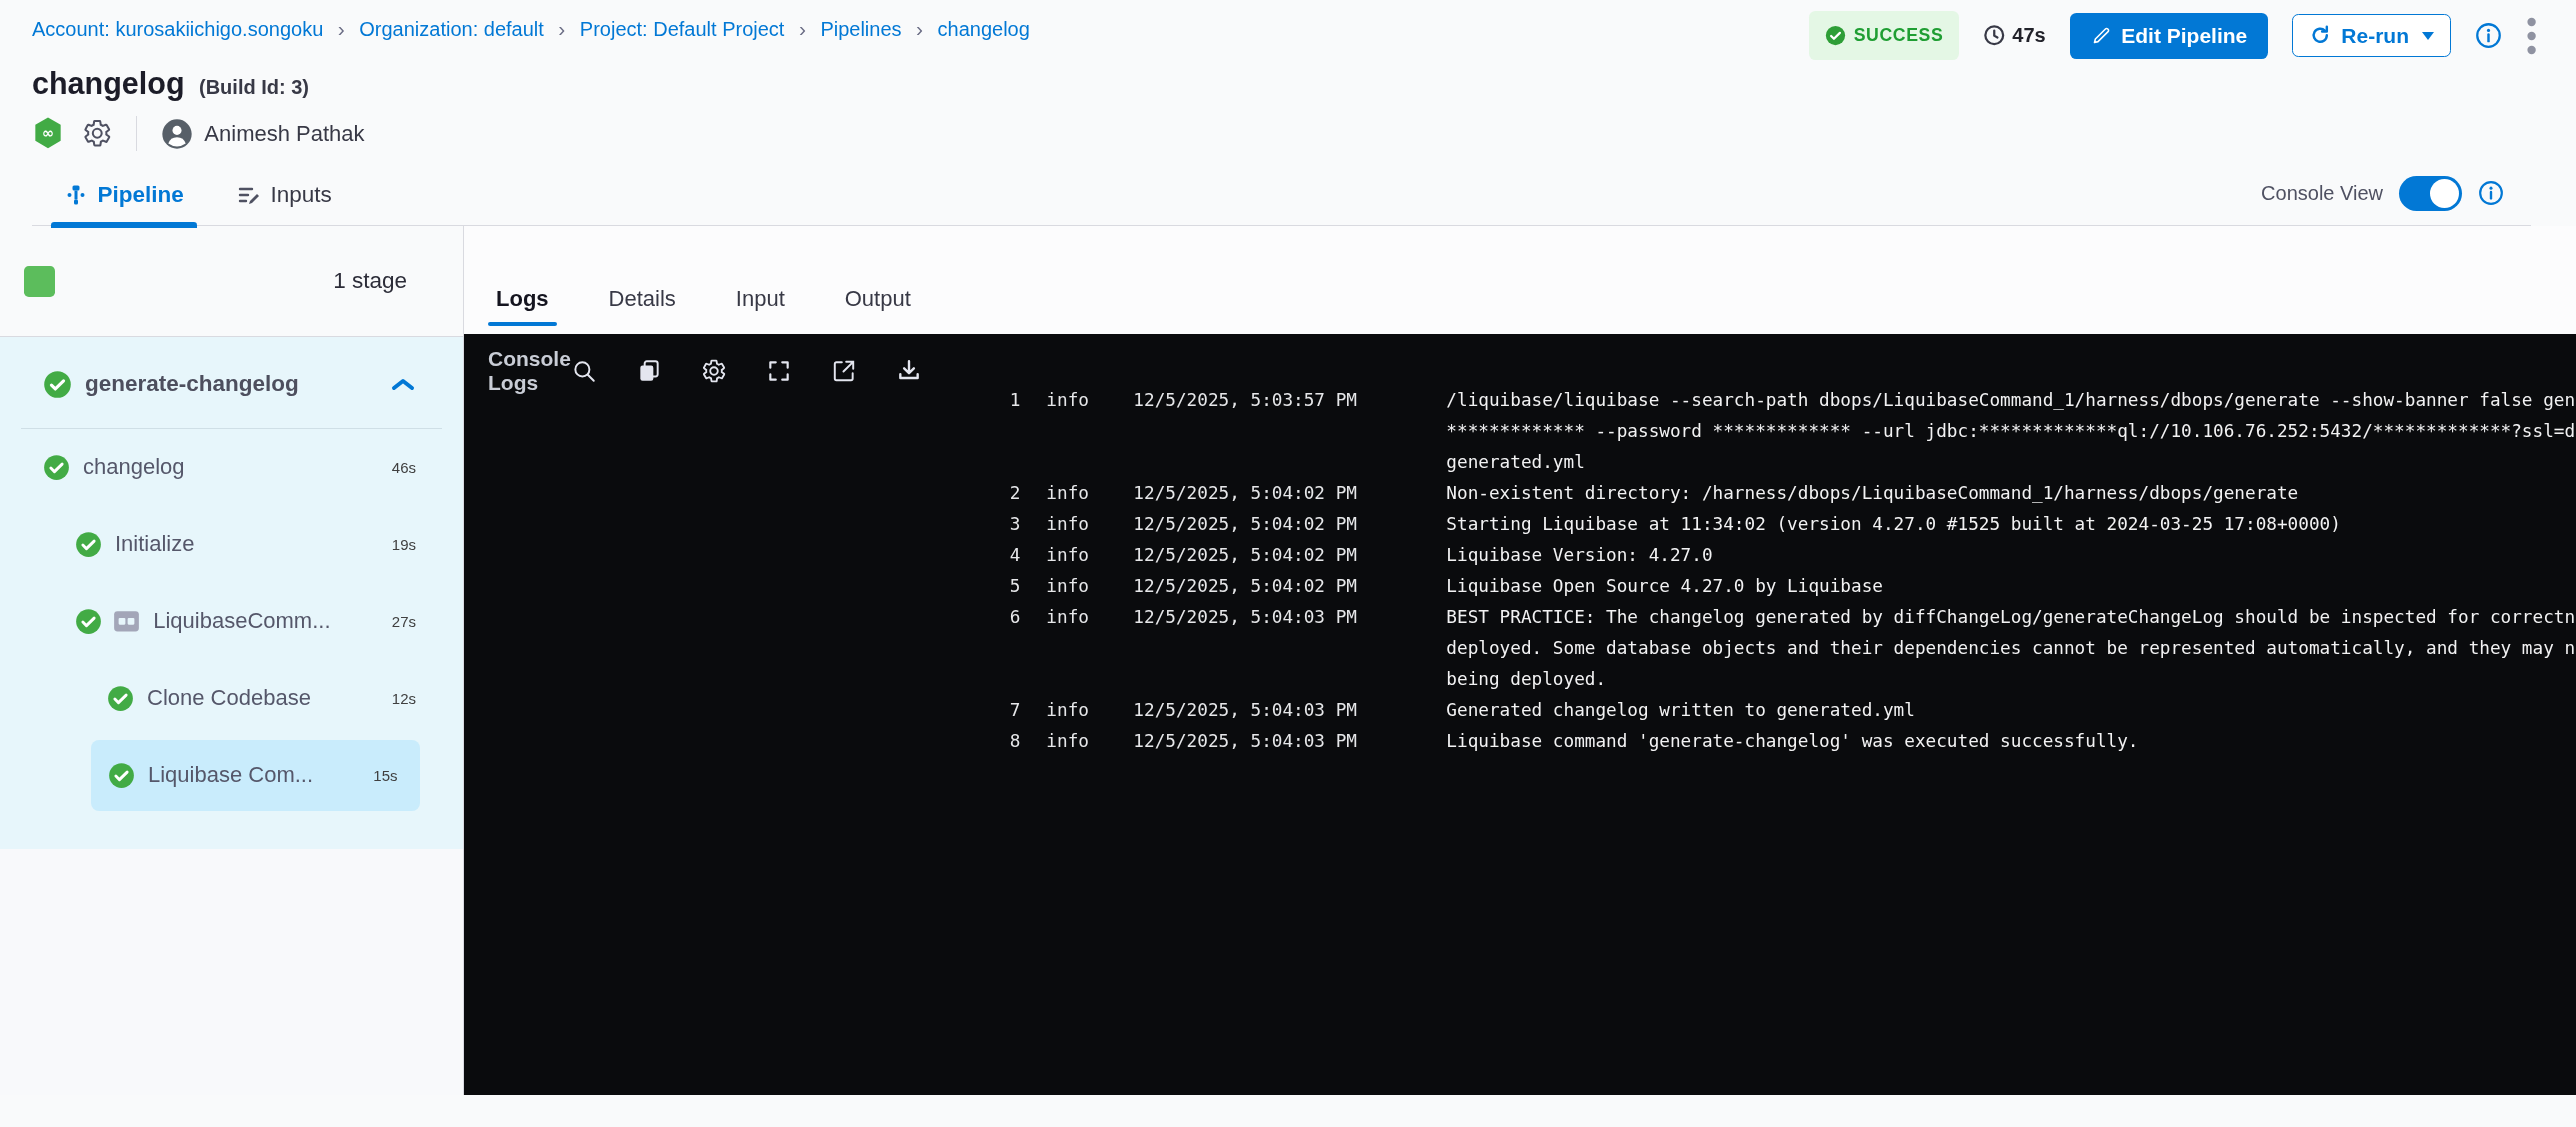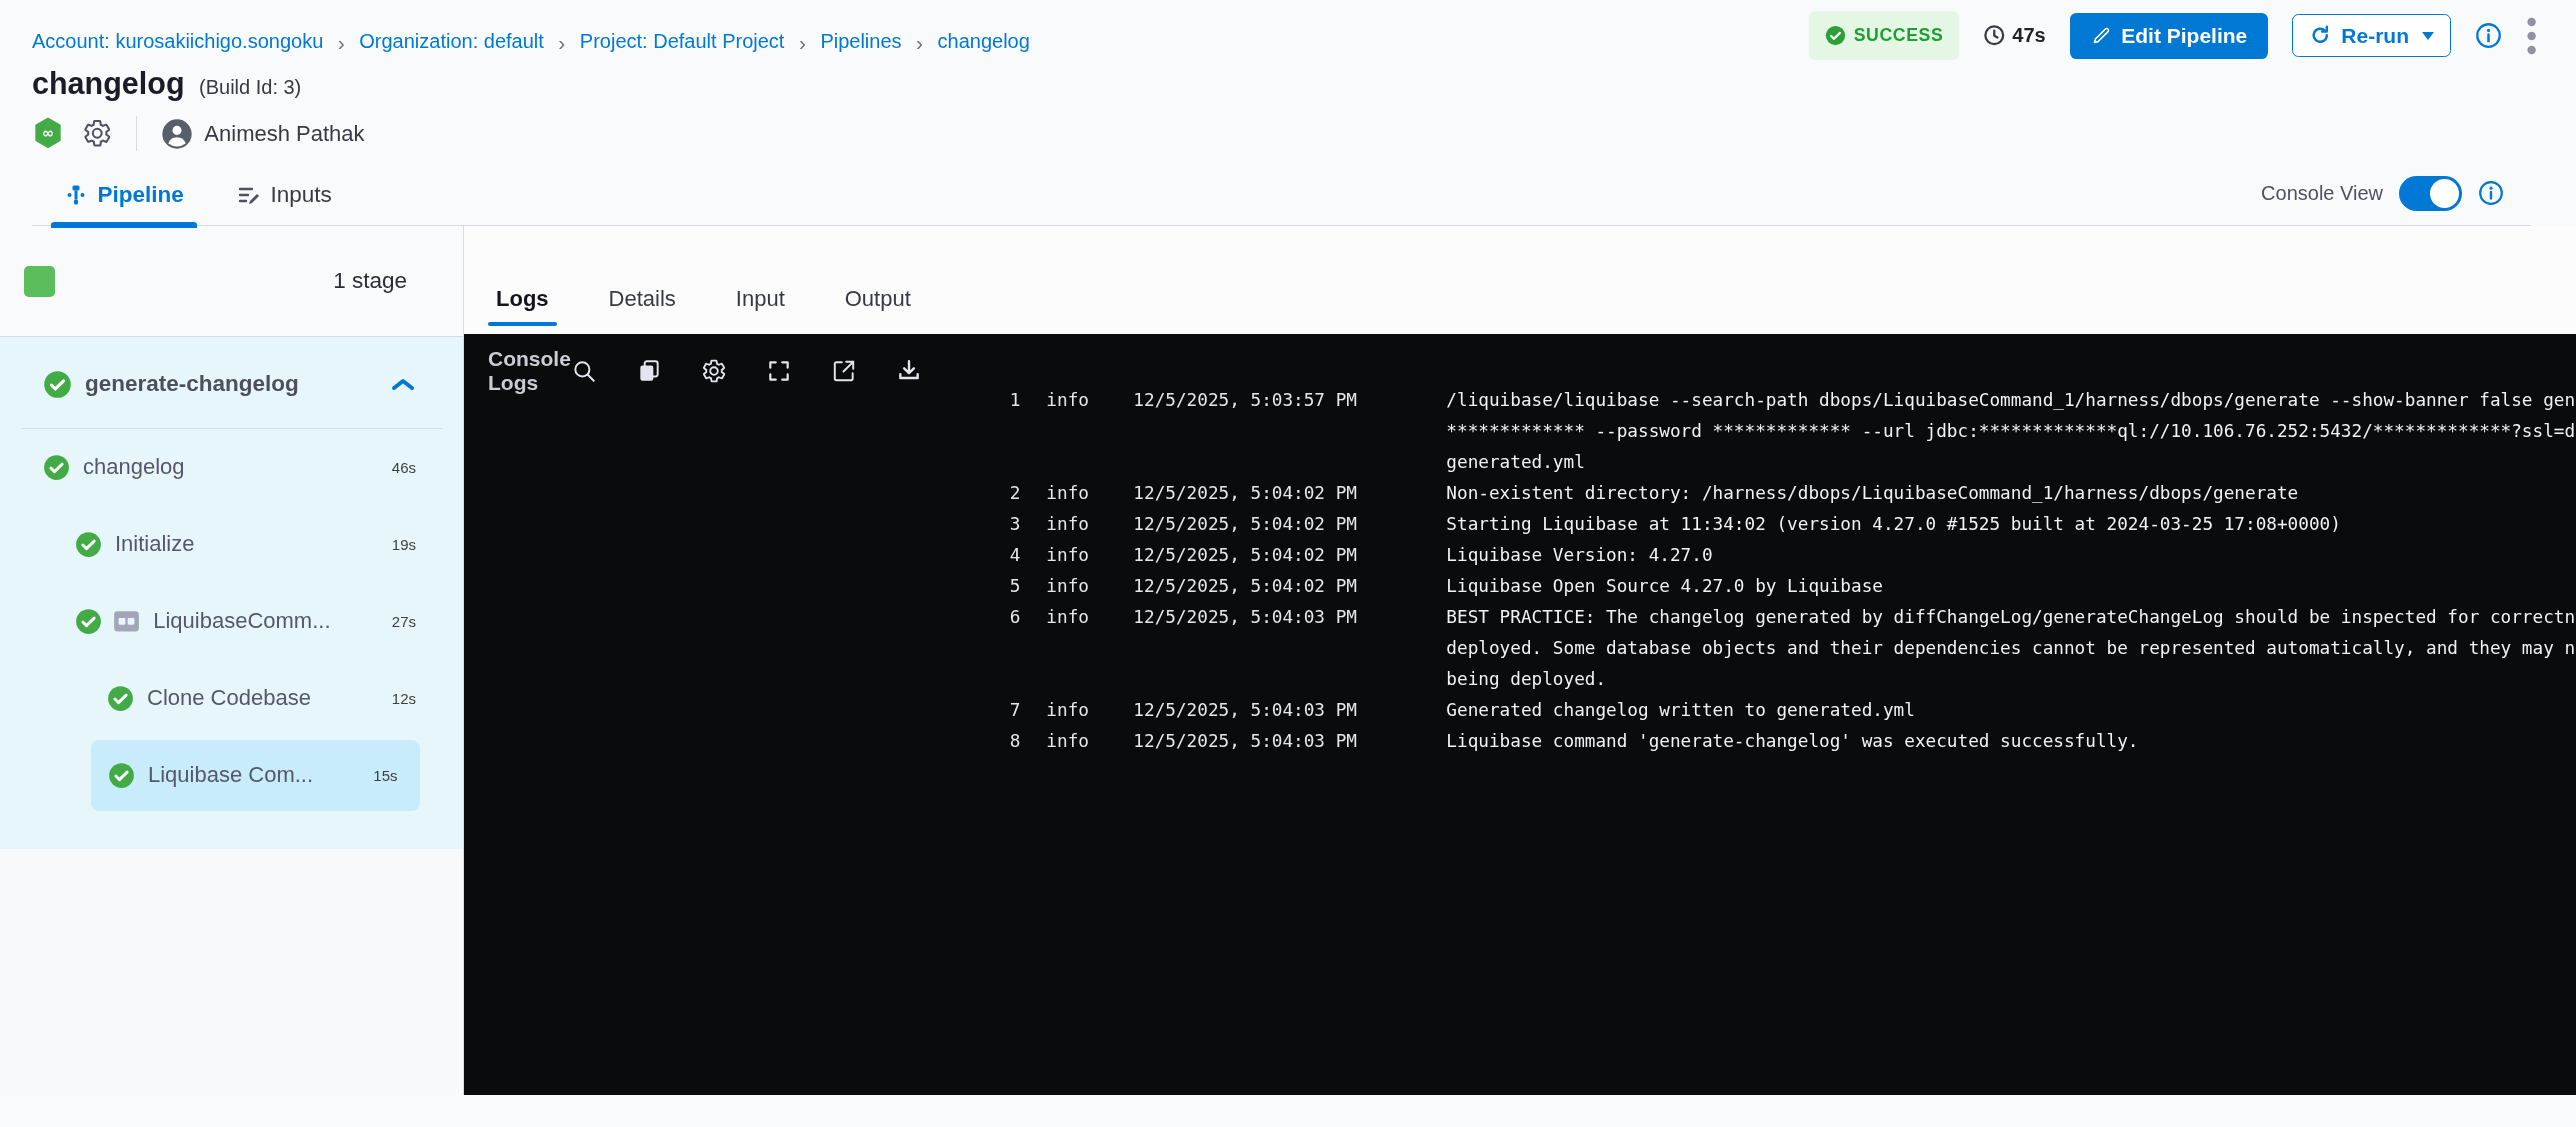--- a/index.html
+++ b/index.html
@@ -1,39 +1,39 @@
 <!DOCTYPE html>
 <html style="font-size:13px"><head>
 <meta charset="utf-8">
 <style>
   * { margin:0; padding:0; box-sizing:border-box; }
   html,body { width:2576px; height:1127px; overflow:hidden;
     font-family:"Liberation Sans", sans-serif; background:#f9fafb; color:#22222a; }
 
   
   .header { position:relative; padding:17.7px 45px 0 32px; background:#f9fafb; }
-  .breadcrumb { display:flex; align-items:flex-end; gap:14.5px; height:35px; }
+  .breadcrumb { display:flex; align-items:flex-start; gap:14.5px; height:35px; }
   .crumb { color:#0278d5; font-size:20px; font-weight:500; cursor:pointer; }
   .crumb-sep { color:#6b6d85; font-size:21px; line-height:1; }
   .crumb-sep::after { content:"›"; }
 
   .header-actions { position:absolute; top:11.2px; right:39px; display:flex; align-items:center; gap:24px; }
   .status-badge { display:flex; align-items:flex-end; gap:8px; background:#e4f7e5; color:#1f9e33;
      font-size:17.7px; font-weight:700; letter-spacing:0.6px; padding:14px 16px; border-radius:6.4px; }
   .duration { display:flex; align-items:center; gap:6.4px; font-size:20px; font-weight:600; color:#22222a; }
   .btn-primary { display:flex; align-items:center; gap:9.6px; background:#0278d5; color:#fff;
      font-size:21px; font-weight:600; padding:11.2px 21px; border:none; border-radius:6.4px; cursor:pointer; }
   .btn-outline { display:flex; align-items:center; gap:9.6px; background:#fff; color:#0278d5;
      font-size:21px; font-weight:600; padding:8.8px 16px; border:1.6px solid #0278d5; border-radius:6.4px; cursor:pointer; }
   .caret-down { width:0; height:0; border-left:6.4px solid transparent; border-right:6.4px solid transparent;
      border-top:8px solid #0278d5; margin-left:3.2px; }
 
   .title-row { display:flex; align-items:baseline; gap:14.5px; margin-top:13px; }
   .page-title { font-size:30.5px; font-weight:700; color:#1c1c28; }
-  .build-id { font-size:20px; color:#383946; }
+  .build-id { font-size:20px; color:#383946;font-weight:bold; }
 
   .meta-row { display:flex; align-items:center; gap:17.7px; margin-top:14.5px; height:37px; }
   .v-divider { width:0.8px; height:35px; background:#d9dae0; margin:0 6.4px; }
   .user { display:flex; align-items:center; gap:11.2px; font-size:22px; color:#383946; }
 
   .tabbar { display:flex; align-items:flex-end; margin-top:11.2px; border-bottom:0.8px solid #d9dae0;
      padding:0 0 0 19px; position:relative; height:63px; }
   .tab { display:flex; align-items:center; gap:9.6px; font-size:22.5px; padding:0 13px 17.7px 13px;
      margin-right:27px; cursor:pointer; position:relative; color:#383946; font-weight:500; }
   .tab.active { color:#0278d5; font-weight:600; }

